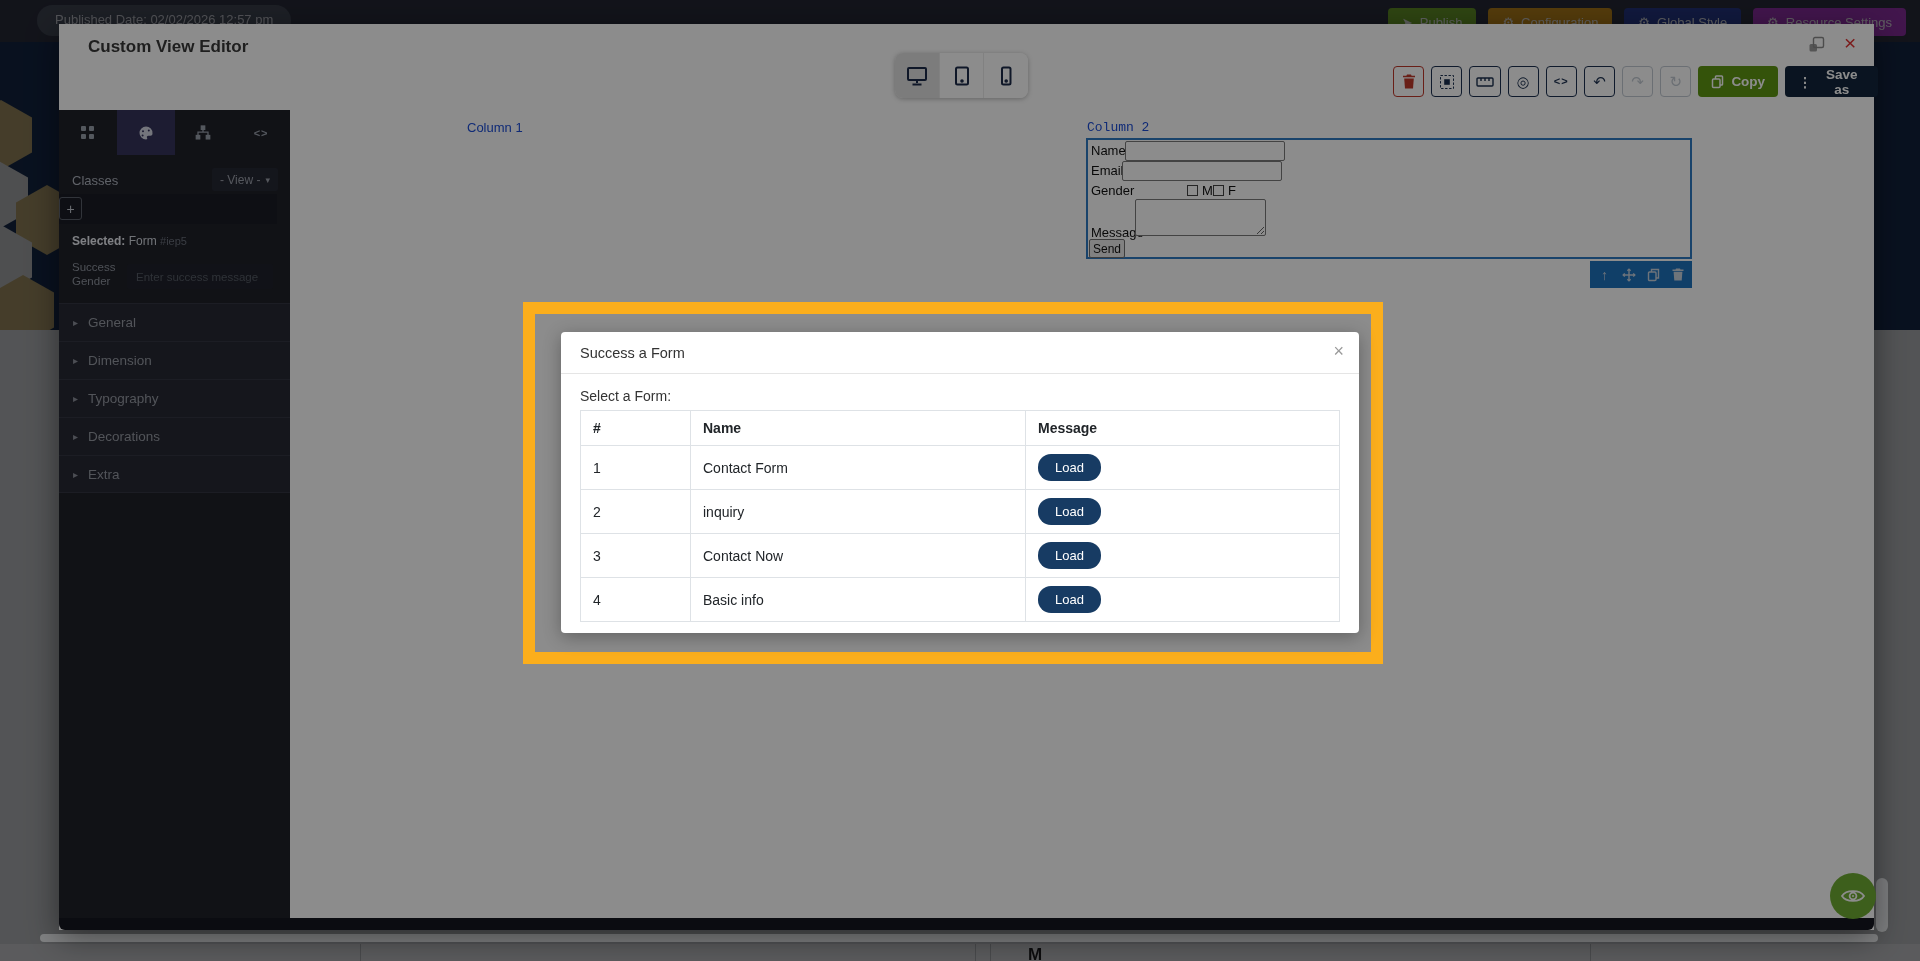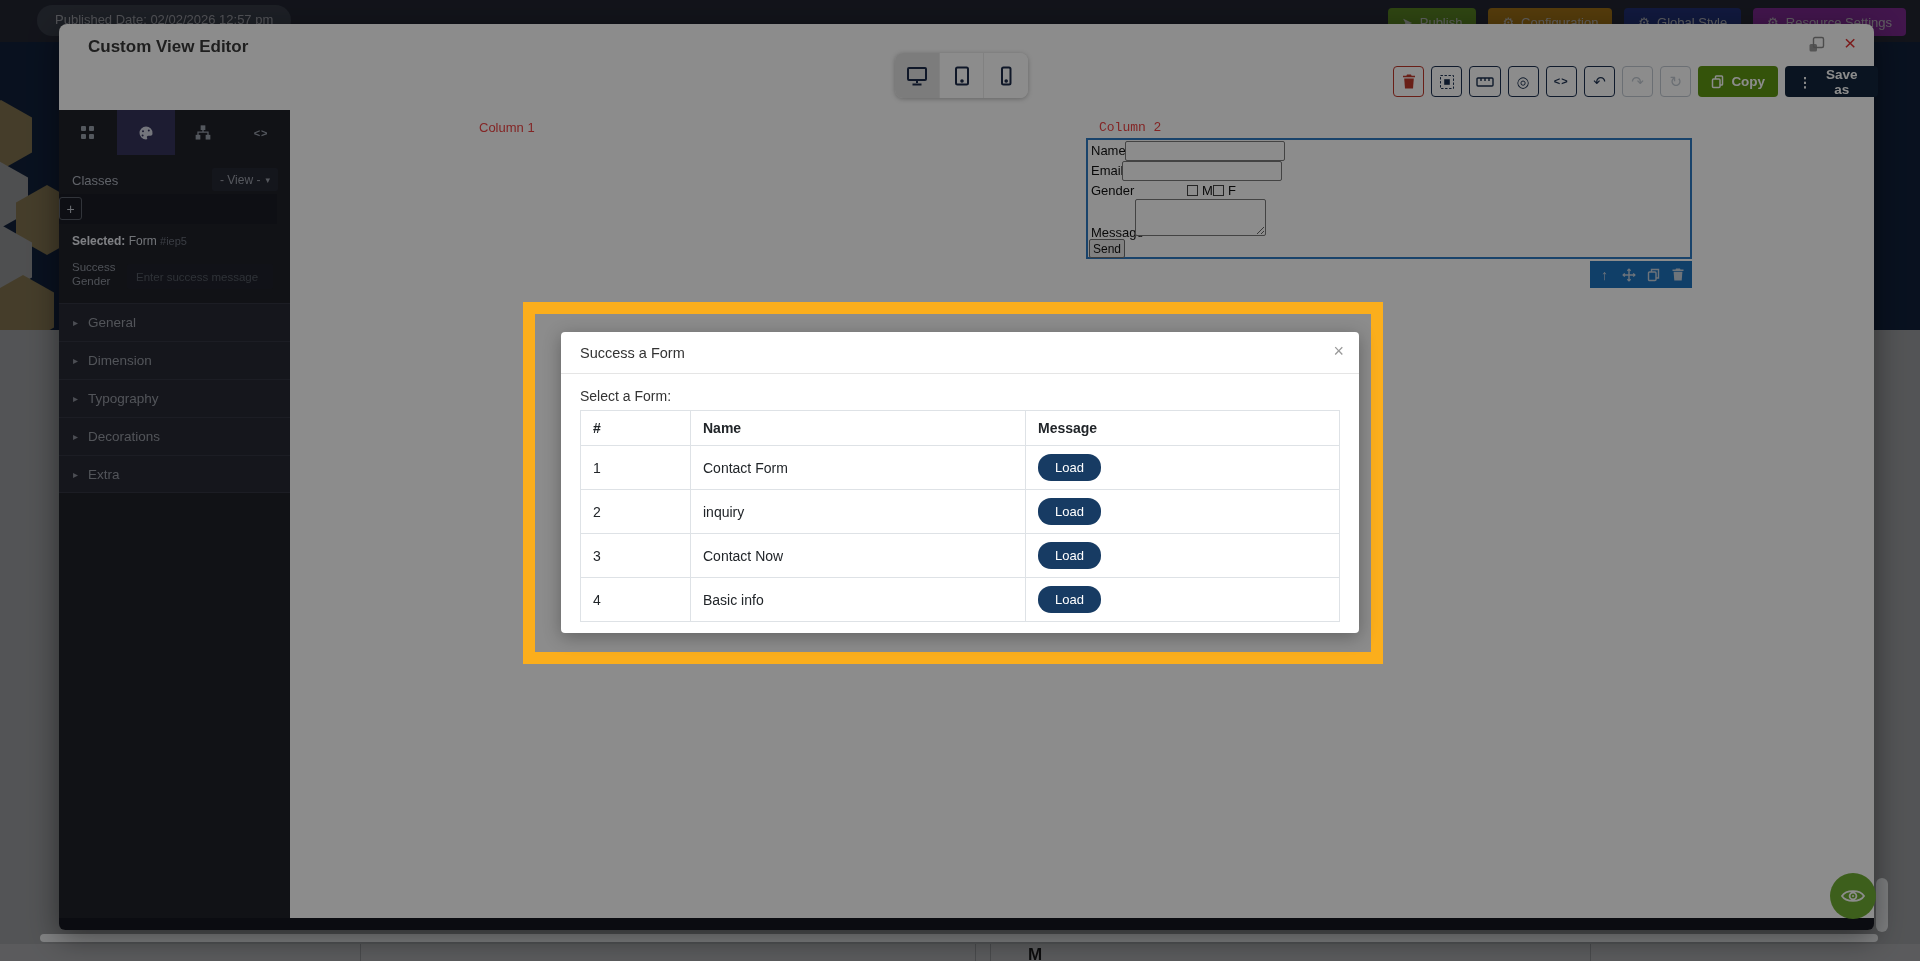--- a/index.html
+++ b/index.html
@@ -23,21 +23,21 @@
   #page-body-bg { left:0; top:330px; width:1920px; height:631px; background:#dcdddf; z-index:0; }
   #page-bottom-strip { left:0; top:944px; width:1920px; height:17px; background:#f1f1f2; z-index:1; }
   .col-line { position:absolute; top:0; width:1px; height:17px; background:#c2c3c6; }
   #page-logo-m { position:absolute; left:1028px; top:1px; font-size:17px; font-weight:bold; color:#1c1c1c; }
   #page-hscroll { left:40px; top:934px; width:1838px; height:8px; background:#eceef0; border-radius:4px; z-index:6; }
   #page-vscroll { left:1876px; top:878px; width:12px; height:54px; background:#e4e6e9; border-radius:6px; z-index:6; }
 
   #editor-backdrop { left:0; top:0; width:1920px; height:961px; background:rgba(10,12,18,.32); z-index:5; }
 
   
-  #editor { left:59px; top:24px; width:1815px; height:906px; background:#ffffff; border-radius:8px;
+  #editor { left:59px; top:24px; width:1815px; height:906px; background:#ffffff; border-radius:0;
     z-index:10; box-shadow:0 8px 30px rgba(0,0,0,.45); }
   #editor-title { left:29px; top:13px; font-size:17px; font-weight:bold; color:#3a3a3a; }
   #device-group { left:836px; top:29px; width:133px; height:45px; background:#fff; border-radius:8px;
     box-shadow:0 1px 5px rgba(0,0,0,.28); display:flex; overflow:hidden; }
   .device-btn { flex:1; display:flex; align-items:center; justify-content:center; background:#fff;
     border:none; border-right:1px solid #ececec; cursor:pointer; color:#1c2b4a; }
   .device-btn:last-child { border-right:none; }
   .device-btn.active { background:#e2e2e2; }
   #editor-toolbar { left:1334px; top:42px; display:flex; gap:7px; align-items:center; }
   .tool-btn { width:33px; height:31px; border-radius:4px; background:transparent; cursor:pointer;
@@ -73,21 +73,21 @@
   #success-input::placeholder { color:#565c66; opacity:1; }
   #accordion { left:0; top:193px; width:231px; }
   .acc-row { position:relative; width:231px; height:38px; background:#272933; border-top:1px solid #333642;
     display:flex; align-items:center; cursor:pointer; }
   .acc-row:last-child { border-bottom:1px solid #333642; }
   .acc-arrow { position:absolute; left:14px; font-size:10px; color:#8a8e99; }
   .acc-label { position:absolute; left:29px; font-size:13.5px; color:#9599a3; }
 
   
   #canvas { left:231px; top:86px; width:1584px; height:808px; background:#ffffff; overflow:hidden; }
-  .column-label { font-size:13px; color:#ef4444;margin-left:12px; }
+  .column-label { font-size:13px; color:#1d4ed8; }
   #form-block { left:796px; top:28px; width:606px; height:121px; border:2px solid #2e7bc4; background:#fff; }
   .f-label { position:absolute; font-size:13px; color:#111; }
   .f-input { position:absolute; height:20px; width:160px; border:1px solid #7a7a7a; border-radius:2px;
     background:#fff; font-family:inherit; font-size:12px; padding:0 4px; }
   .f-check { position:absolute; width:11px; height:11px; border:1px solid #444; background:#fff; }
   #f-message { position:absolute; left:47px; top:59px; width:131px; height:37px; border:1px solid #7a7a7a;
     border-radius:2px; background:#fff; resize:both; font-family:inherit; }
   #f-send { position:absolute; left:1px; top:99px; width:36px; height:19px; background:#ececec;
     border:1px solid #707070; border-radius:2px; font-size:12px; color:#111; cursor:pointer; font-family:inherit; }
   #element-toolbar { left:1300px; top:151px; width:102px; height:27px; background:#1e73be; display:flex;

